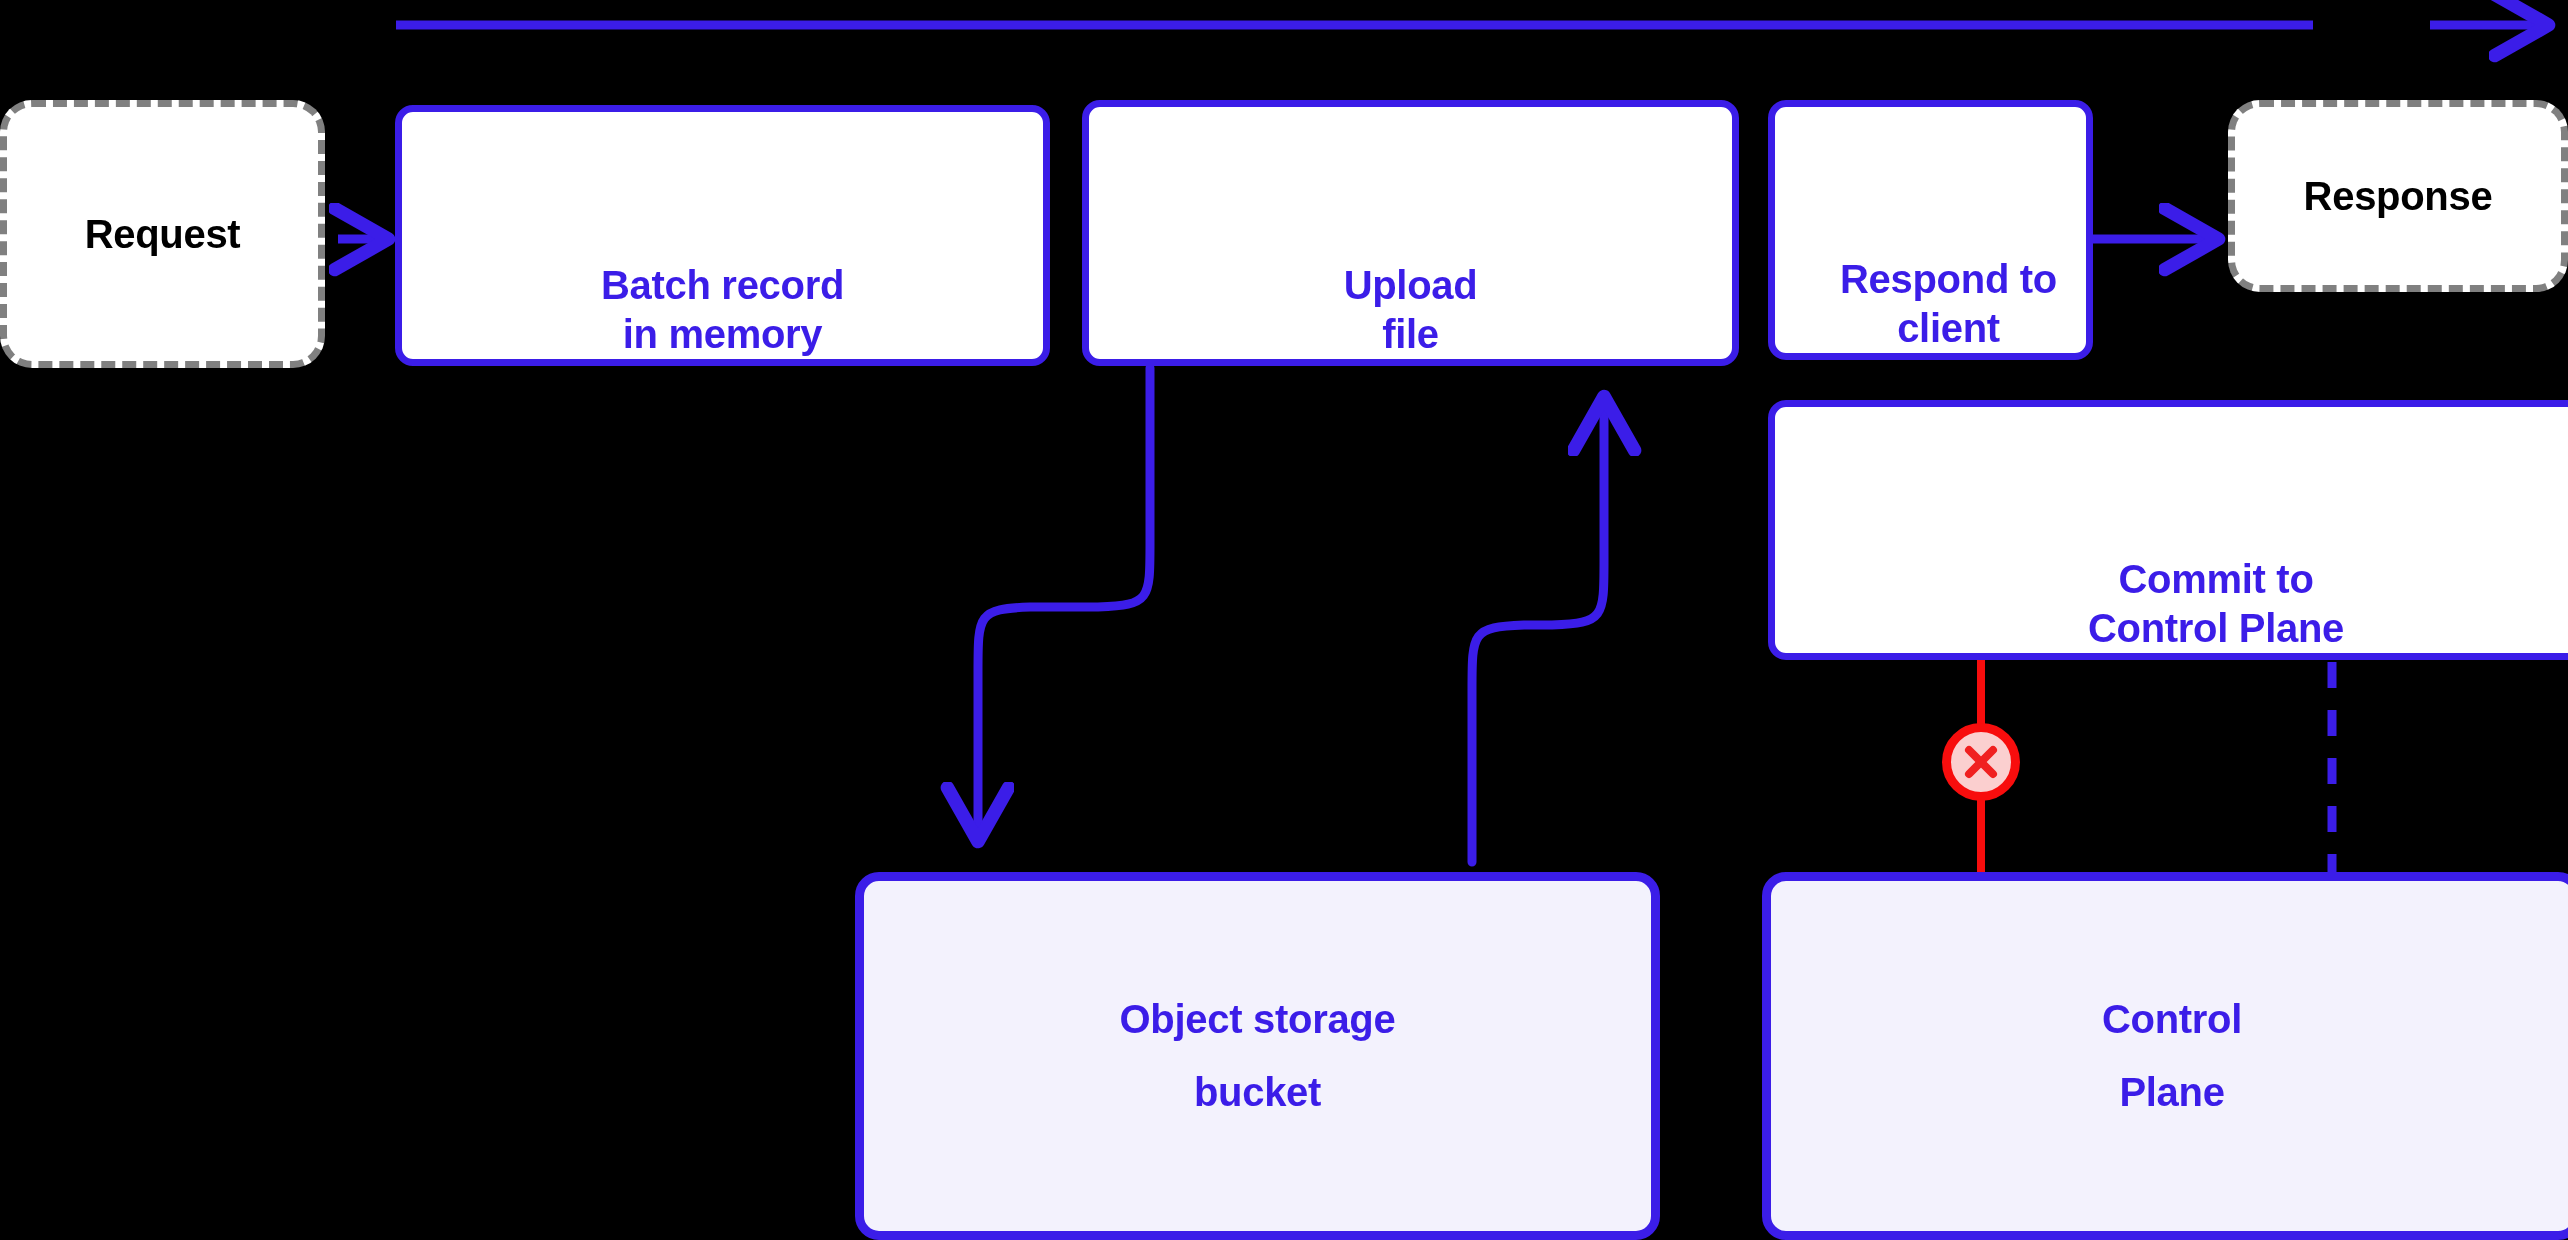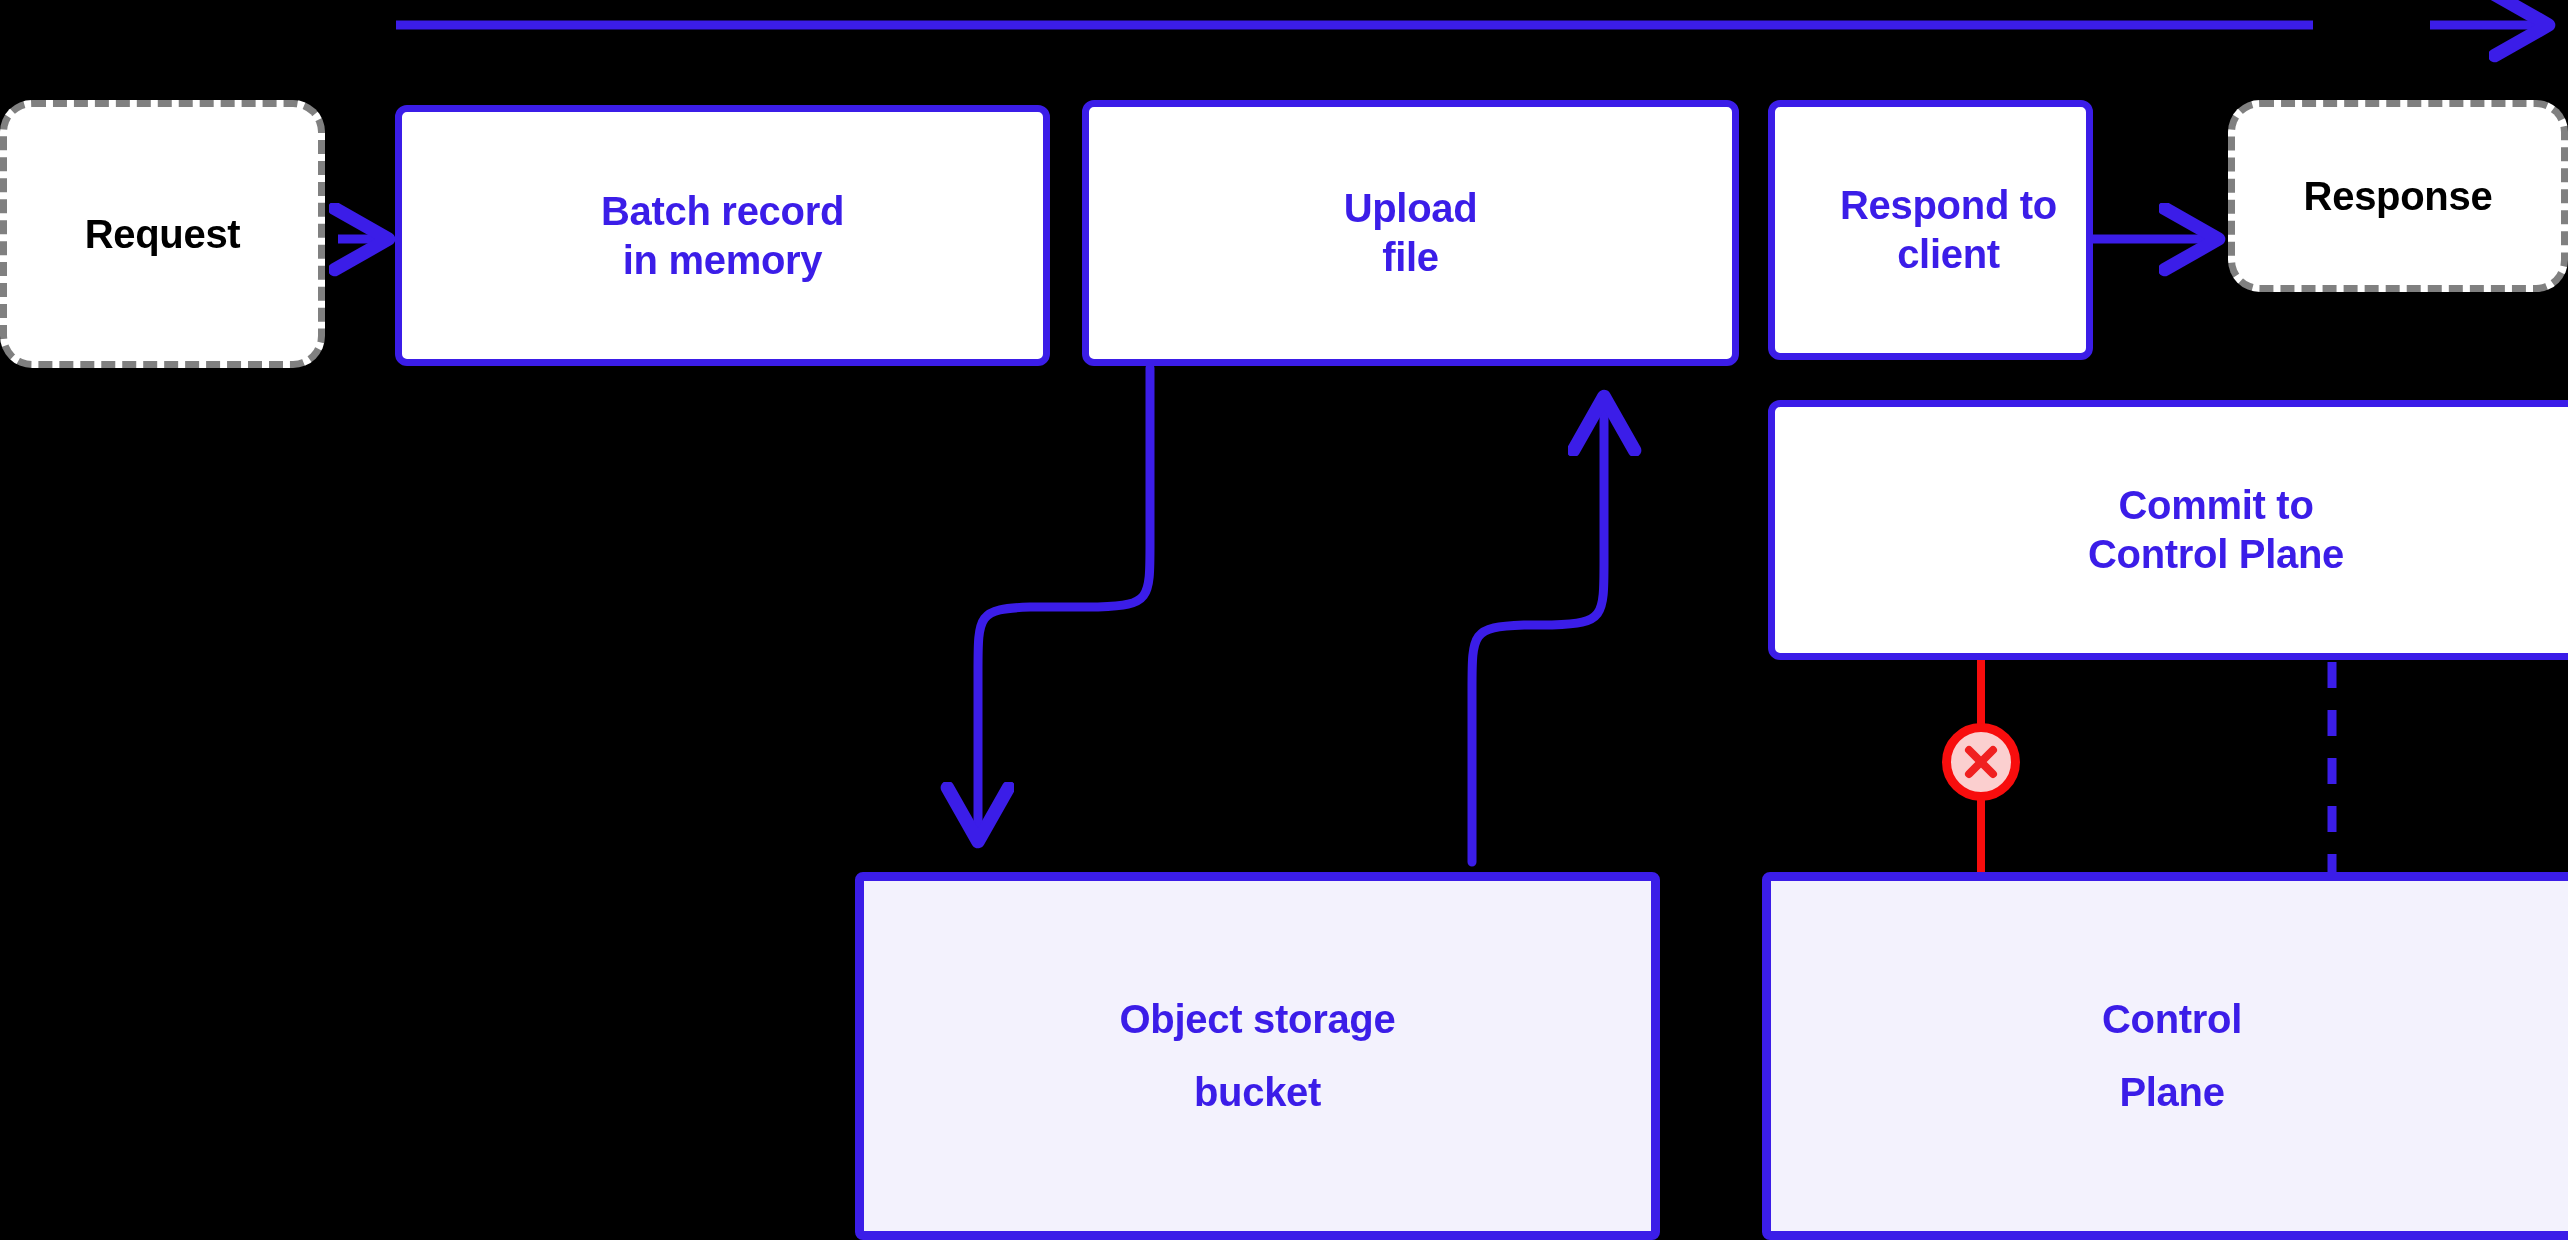--- a/index.html
+++ b/index.html
@@ -36,31 +36,32 @@
     border: 7px dashed #808080;
     border-radius: 32px;
     color: #000000;
     font-weight: bold;
     font-size: 40px;
     letter-spacing: -0.3px;
   }
   .node-step {
     background: #ffffff;
     border: 7px solid #3b1de8;
-    border-radius: 12px;
+    border-radius: 18px;
     color: #3b1de8;
     font-weight: bold;
     font-size: 40px;
     line-height: 1.22;
     letter-spacing: -0.3px;
+    justify-content: flex-end;
   }
   .node-store {
     background: #f3f2fd;
     border: 9px solid #3b1de8;
-    border-radius: 8px;
+    border-radius: 24px;
     color: #3b1de8;
     font-weight: bold;
     font-size: 40px;
     letter-spacing: -0.3px;
   }
   .node-store .line2 { margin-top: 28px; }
   .node-line { display: block; }
   .err-badge {
     position: absolute;
     box-sizing: border-box;

